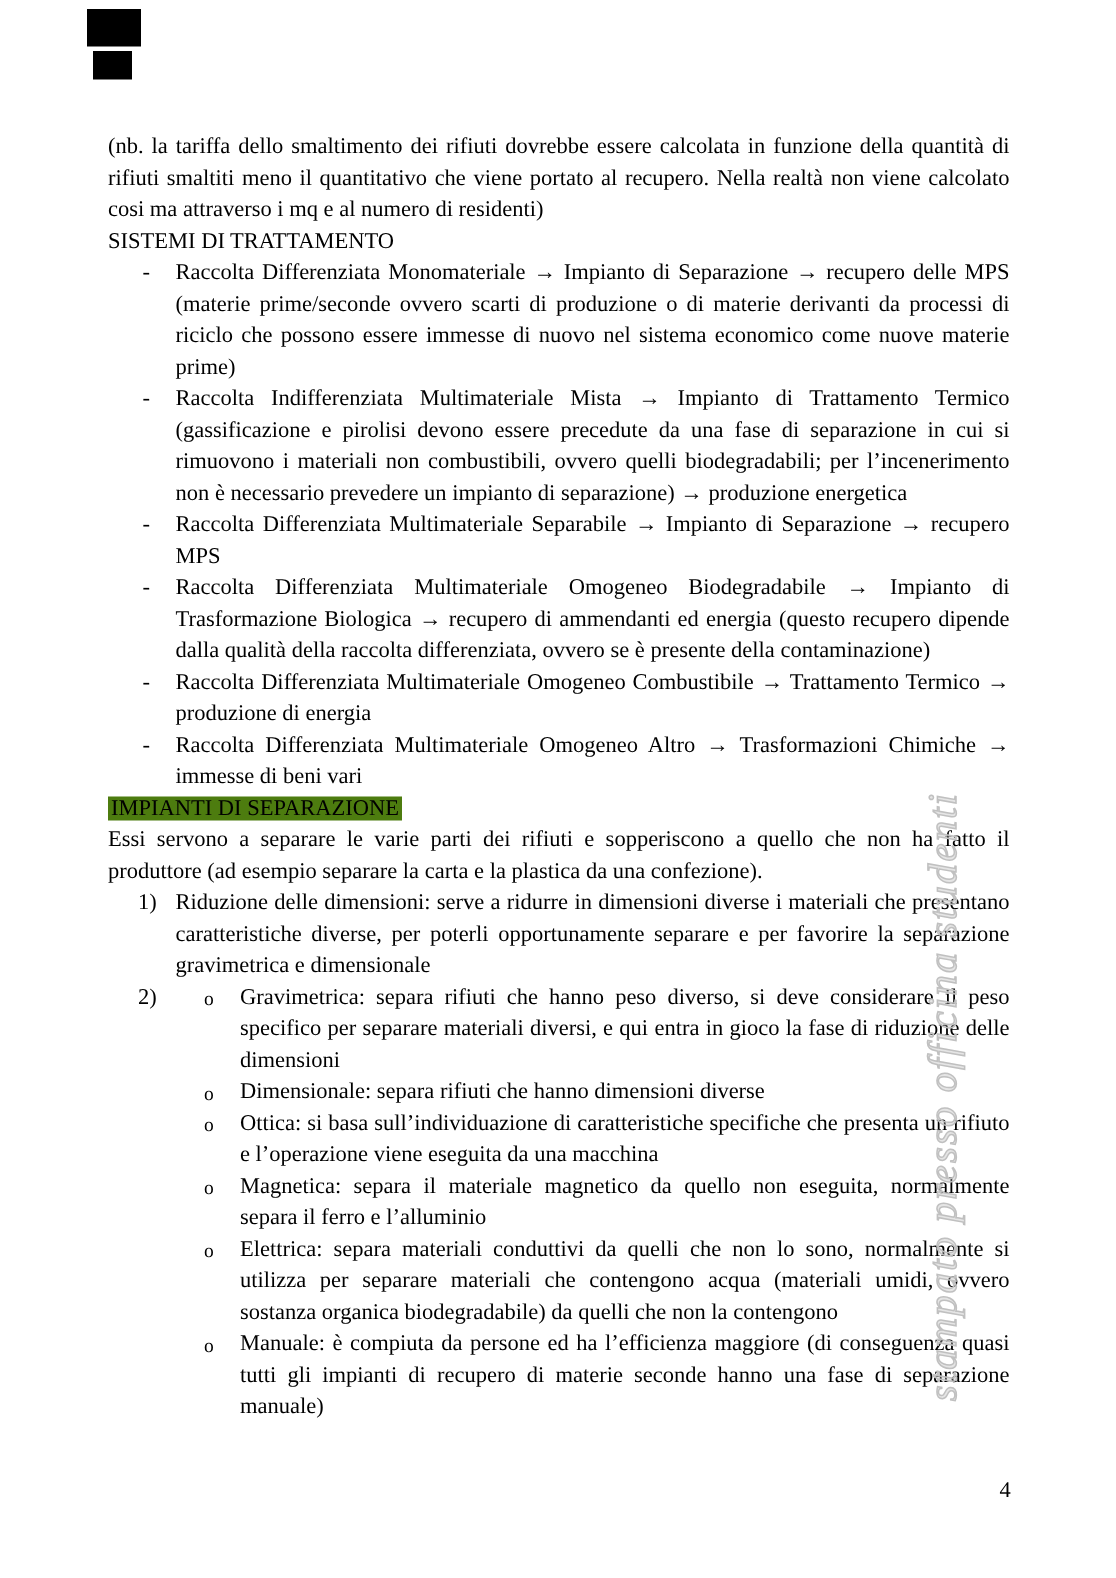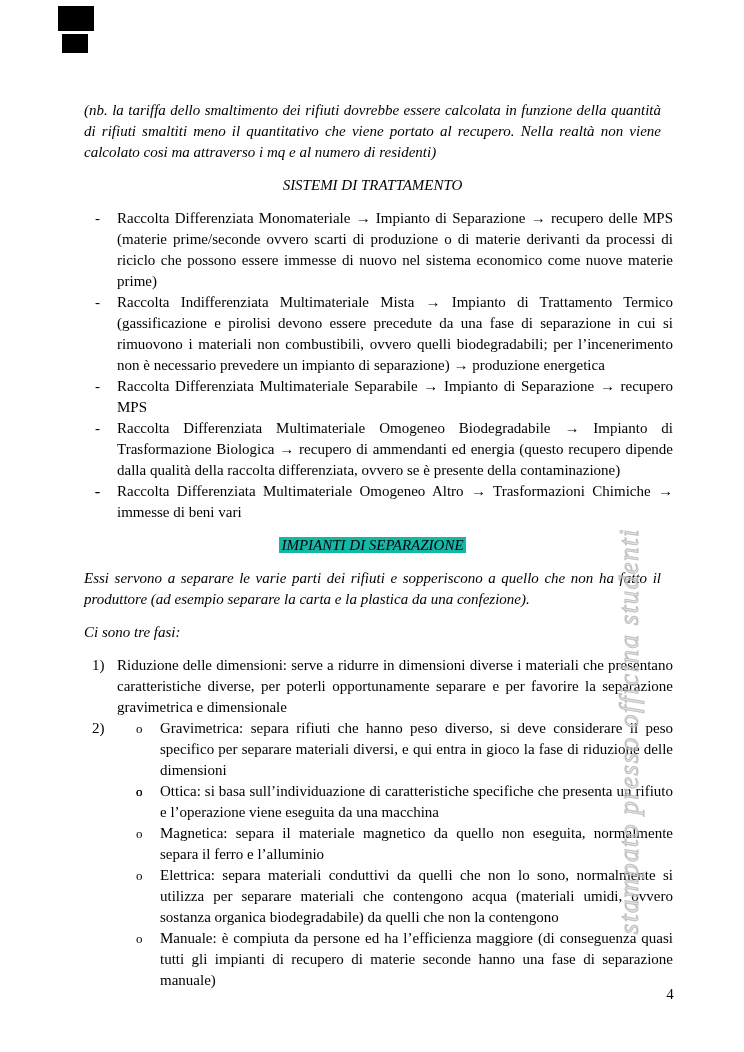--- a/index.html
+++ b/index.html
@@ -18,24 +18,24 @@
   .redaction.r1 { left: 58px; top: 6px;  width: 36px; height: 25px; }
   .redaction.r2 { left: 62px; top: 34px; width: 26px; height: 19px; }
 
   .body-block {
     position: absolute;
     left: 72px;
     top: 88px;
     width: 601px;
     text-align: justify;
   }
-  .body-block p, .body-block div.line { margin: 12px; font-style: italic; }
+  .body-block p, .body-block div.line { margin: 0; }
 
-  .caps-title { text-align: center; }
-  .hl { background: #14b8a6; padding: 0 2px; }
+  .caps-title { text-align: left; }
+  .hl { background: #4d7c0f; padding: 0 2px; }
 
   .dash-item { position: relative; padding-left: 45px; }
   .dash-item .marker { position: absolute; left: 23px; top: 0; }
 
   .num-item { position: relative; padding-left: 45px; }
   .num-item .marker { position: absolute; left: 20px; top: 0; }
 
   .circ-item { position: relative; padding-left: 88px; }
   .circ-item .marker { position: absolute; left: 64px; top: 0; font-size: 13px; }
 
@@ -89,48 +89,49 @@
     <div class="dash-item">
       <span class="marker">-</span>
       <span>Raccolta Differenziata Multimateriale Separabile → Impianto di Separazione → recupero MPS</span>
     </div>
     <div class="dash-item">
       <span class="marker">-</span>
       <span>Raccolta Differenziata Multimateriale Omogeneo Biodegradabile → Impianto di Trasformazione Biologica → recupero di ammendanti ed energia (questo recupero dipende dalla qualità della raccolta differenziata, ovvero se è presente della contaminazione)</span>
     </div>
     <div class="dash-item">
       <span class="marker">-</span>
+      <span>Raccolta Differenziata Multimateriale Omogeneo Combustibile → Trattamento Termico → produzione di energia</span>
     </div>
     <div class="dash-item">
       <span class="marker">-</span>
       <span>Raccolta Differenziata Multimateriale Omogeneo Altro → Trasformazioni Chimiche → immesse di beni vari</span>
     </div>
 
     <div class="line caps-title">
       <span class="hl">IMPIANTI DI SEPARAZIONE</span>
     </div>
 
     <p>Essi servono a separare le varie parti dei rifiuti e sopperiscono a quello che non ha fatto il produttore (ad esempio separare la carta e la plastica da una confezione).</p>
 
-    <div class="line">Ci sono tre fasi:</div>
 
     <div class="num-item">
       <span class="marker">1)</span>
       <span>Riduzione delle dimensioni: serve a ridurre in dimensioni diverse i materiali che presentano caratteristiche diverse, per poterli opportunamente separare e per favorire la separazione gravimetrica e dimensionale</span>
     </div>
     <div class="num-item">
       <span class="marker">2)</span>
     </div>
 
     <div class="circ-item">
       <span class="marker">o</span>
       <span>Gravimetrica: separa rifiuti che hanno peso diverso, si deve considerare il peso specifico per separare materiali diversi, e qui entra in gioco la fase di riduzione delle dimensioni</span>
     </div>
     <div class="circ-item">
       <span class="marker">o</span>
+      <span>Dimensionale: separa rifiuti che hanno dimensioni diverse</span>
     </div>
     <div class="circ-item">
       <span class="marker">o</span>
       <span>Ottica: si basa sull’individuazione di caratteristiche specifiche che presenta un rifiuto e l’operazione viene eseguita da una macchina</span>
     </div>
     <div class="circ-item">
       <span class="marker">o</span>
       <span>Magnetica: separa il materiale magnetico da quello non eseguita, normalmente separa il ferro e l’alluminio</span>
     </div>
     <div class="circ-item">

